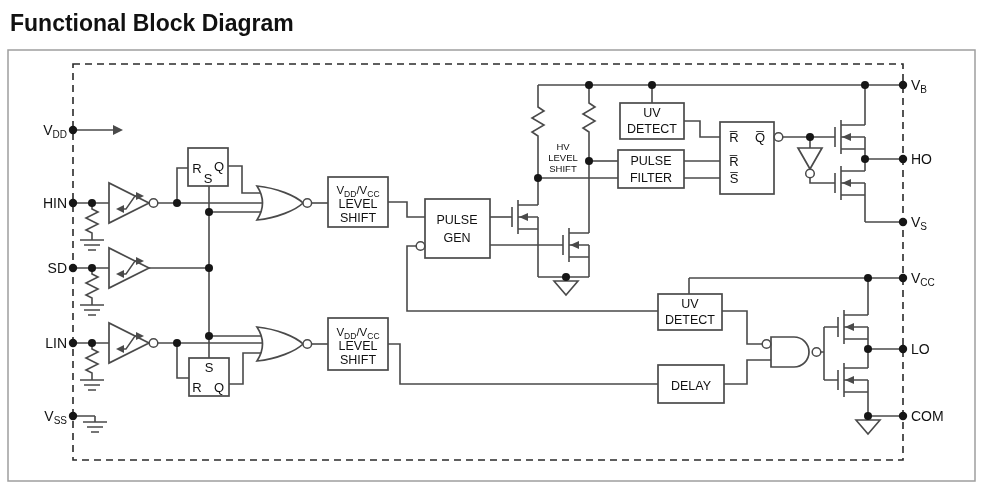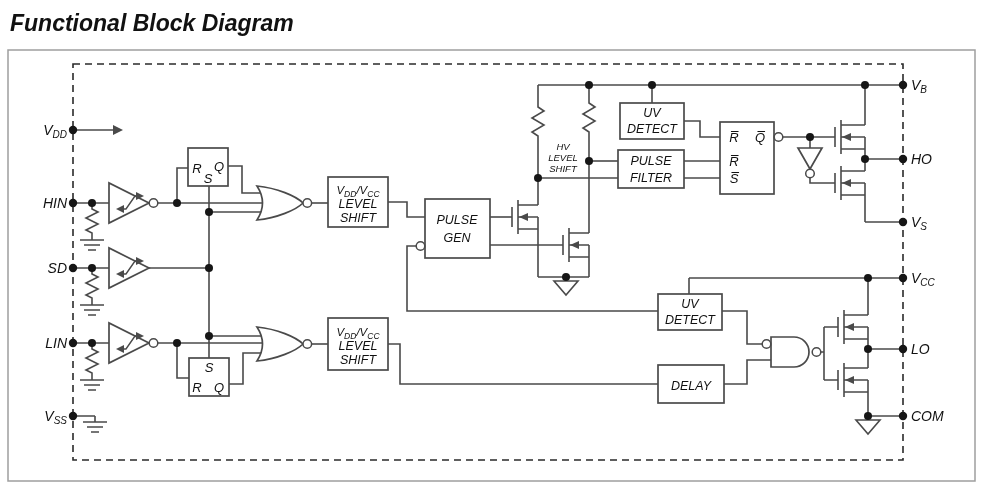--- a/index.html
+++ b/index.html
@@ -1,16 +1,16 @@
 <!DOCTYPE html>
 <html style="--wire: #4a4a4a; --text: #111111; --dot: #161616; --dashed_border: #2a2a2a; --outer_border: #9e9e9e; --background: #ffffff;"><head>
 <meta charset="utf-8">
 <style>
   html,body{margin:0;padding:0;background:var(--background,#fff);}
-  .stage{width:985px;height:488px;position:relative;background:var(--background,#fff);font-style:italic;}
+  .stage{width:985px;height:488px;position:relative;background:var(--background,#fff);}
   svg text{fill:var(--text,#111);font-family:"Liberation Sans",sans-serif;}
   .wire{stroke:var(--wire,#4a4a4a);stroke-width:1.6;fill:none;}
   .thin{stroke-width:1.4;}
   .block{fill:#fff;stroke:var(--wire,#4a4a4a);stroke-width:1.7;}
   .gate{fill:#fff;stroke:var(--wire,#4a4a4a);stroke-width:1.7;}
   .bubble{fill:#fff;stroke:var(--wire,#4a4a4a);stroke-width:1.5;}
   .dot{fill:var(--dot,#161616);stroke:none;}
   .arrow{fill:var(--wire,#4a4a4a);stroke:none;}
   .tri-gnd{fill:#fff;stroke:var(--wire,#4a4a4a);stroke-width:1.6;}
   .outer{fill:none;stroke:var(--outer_border,#9e9e9e);stroke-width:1.5;}

